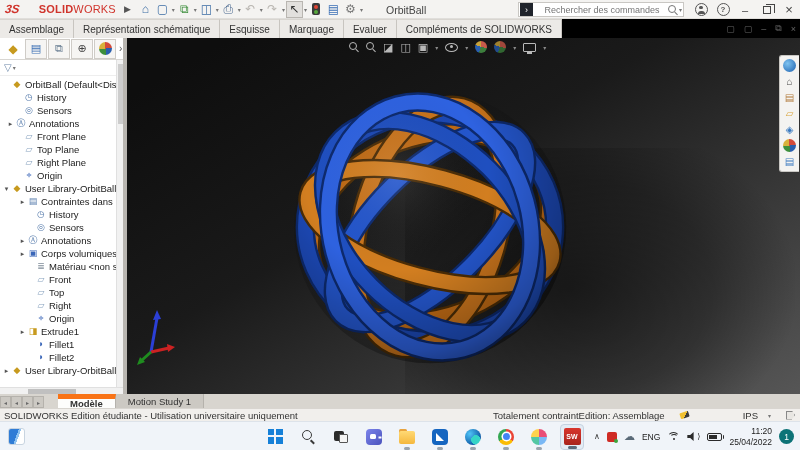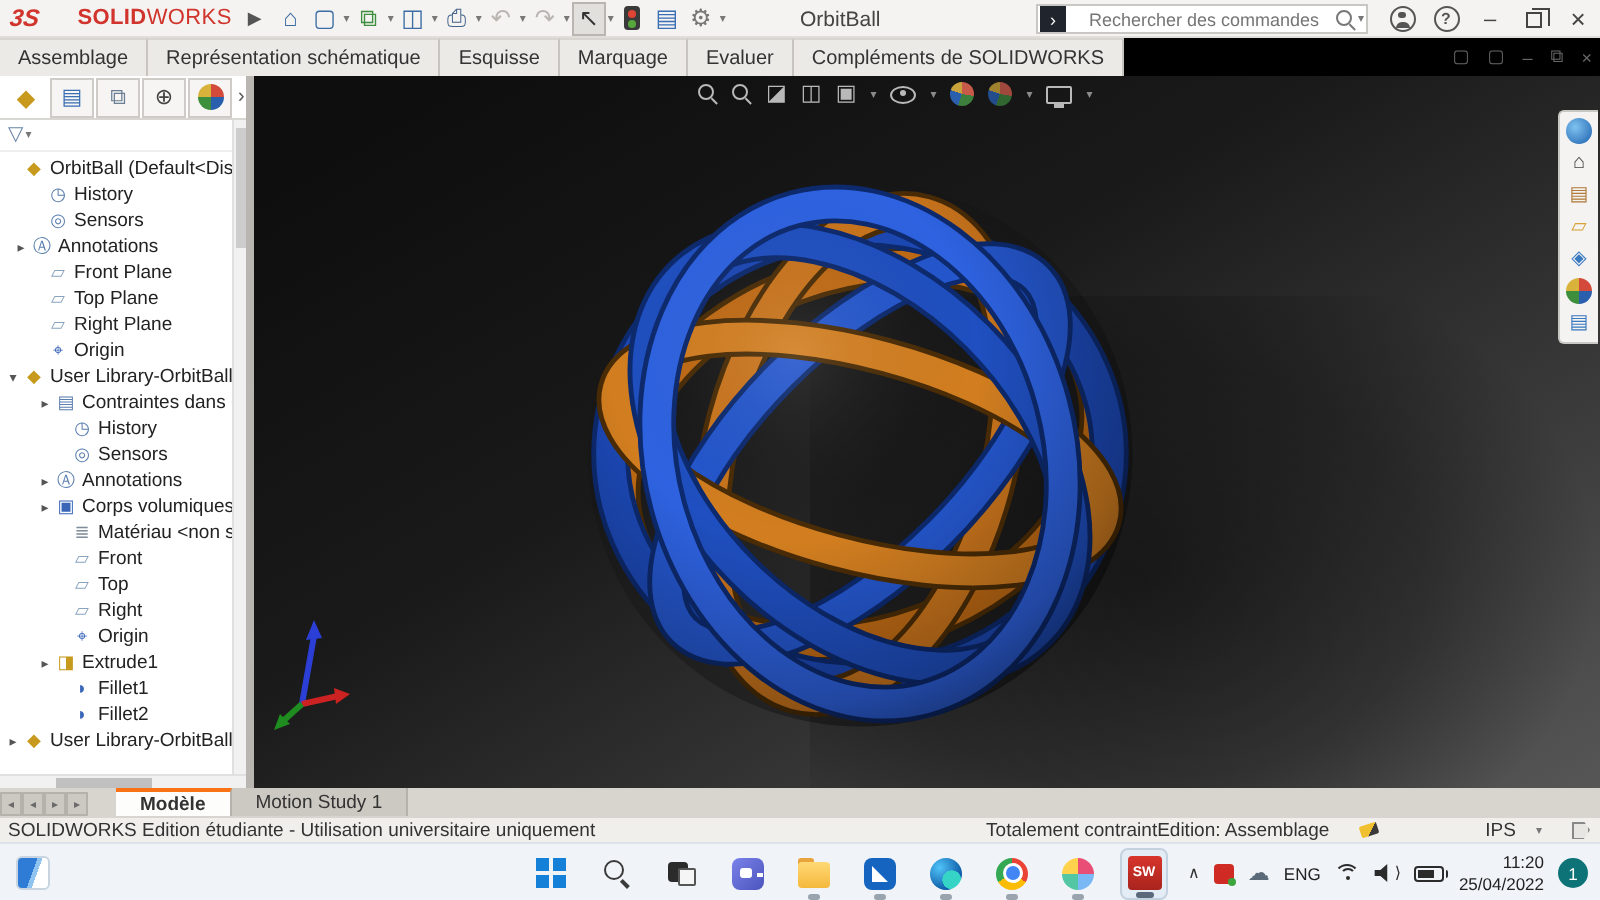--- a/index.html
+++ b/index.html
@@ -15,21 +15,21 @@
   .logo-solid { color:#d0342c; font-weight:bold; font-size:11px; letter-spacing:.2px; margin-left:19px; }
   .logo-works { color:#d0342c; font-weight:400; font-size:11px; letter-spacing:.2px; }
   .logo-arrow { color:#555; font-size:9px; margin:0 6px 0 8px; }
   .tbtn { display:inline-flex; align-items:center; justify-content:center; height:17px; min-width:17px;
           color:#3c6ea5; font-size:12px; line-height:1; cursor:default; }
   .tcaret { color:#777; font-size:6px; margin:0 1px; }
   .tbtn.sel { background:#e2e0dd; border:1px solid #b9b6b1; }
   .tl { width:8px; height:12px; background:#3a3a3a; border-radius:2px; position:relative; }
   .tl::before { content:""; position:absolute; top:1.5px; left:2px; width:4px; height:4px; border-radius:50%; background:#e04434; }
   .tl::after { content:""; position:absolute; bottom:1.5px; left:2px; width:4px; height:4px; border-radius:50%; background:#57a83c; }
-  #win-title { position:absolute; left:400px; top:0; height:19px; display:flex; align-items:center; font-size:10.5px; color:#444; }
+  #win-title { position:absolute; left:386px; top:0; height:19px; display:flex; align-items:center; font-size:10.5px; color:#444; }
   #search-box { position:absolute; left:518px; top:2px; width:166px; height:15px; background:#fff; border:1px solid #c9c7c3;
                 display:flex; align-items:center; }
   .search-logo { width:13px; height:13px; background:#20242c; color:#fff; font-size:9px; display:flex; align-items:center; justify-content:center; margin:0 3px 0 1px; }
   #search-input { flex:1; border:none; outline:none; font-size:9px; color:#888; font-family:inherit; background:transparent;text-align:center; }
   .mag { width:10px; height:10px; position:relative; display:inline-block; color:#777; }
   .mag::before { content:""; position:absolute; width:6px; height:6px; border:1.4px solid currentColor; border-radius:50%; top:0; left:0; }
   .mag::after { content:""; position:absolute; width:4px; height:1.4px; background:currentColor; transform:rotate(45deg); bottom:0.5px; right:0; }
   .acct { width:13px; height:13px; border:1.1px solid #555; border-radius:50%; position:relative; }
   .acct::before { content:""; position:absolute; top:1.8px; left:3.9px; width:3.4px; height:3.4px; border-radius:50%; background:#555; }
   .acct::after { content:""; position:absolute; bottom:0.8px; left:2px; width:7px; height:3.4px; border-radius:3.5px 3.5px 0 0; background:#555; }
@@ -89,21 +89,21 @@
               border-right:none; border-radius:3px 0 0 3px; display:flex; flex-direction:column; align-items:center; padding:3px 0; gap:3px; }
   .tp-ic { width:14px; height:13px; display:flex; align-items:center; justify-content:center; font-size:10px; }
   .globe { width:13px; height:13px; border-radius:50%; background:radial-gradient(circle at 35% 35%,#7fc3f0,#1b5fae); }
 
   
   #doctabs { position:absolute; left:0; top:394px; width:800px; height:14px; background:#d8d5cf; display:flex; align-items:flex-end; }
   .navbtn { width:11px; height:12px; background:#ccc9c3; border:1px solid #b5b2ac; color:#6a6a6a; font-size:6px;
             display:flex; align-items:center; justify-content:center; }
   .dtab { height:14px; display:flex; align-items:center; padding:0 12px; font-size:9.5px; color:#333;
           background:#ccc9c3; border-right:1px solid #b5b2ac; }
-  .dtab.active { background:#fdfdfc; font-weight:bold; border-top:2px solid #f97316;margin-top:32px; }
+  .dtab.active { background:#fdfdfc; font-weight:bold; border-top:5px solid #f97316;margin-top:32px; }
 
   
   #statusbar { position:absolute; left:0; top:408px; width:800px; height:13px; background:#f1efec;
                border-top:1px solid #d8d5d0; display:flex; align-items:center; font-size:9.5px; color:#333; }
   .pencil { width:12px; height:10px; position:relative; }
   .pencil::before { content:""; position:absolute; left:1px; top:2px; width:9px; height:6px; background:linear-gradient(135deg,#f0c030 60%,#3a3a3a 60%); transform:rotate(-18deg); border-radius:1px; }
   .tag-ic { width:9px; height:9px; background:#e8e6e2; border:1px solid #888; clip-path:polygon(0 0,65% 0,100% 50%,65% 100%,0 100%); }
 
   
   #taskbar { position:absolute; left:0; top:421px; width:800px; height:29px; background:#f0f4f9; border-top:1px solid #dde3ea; }

